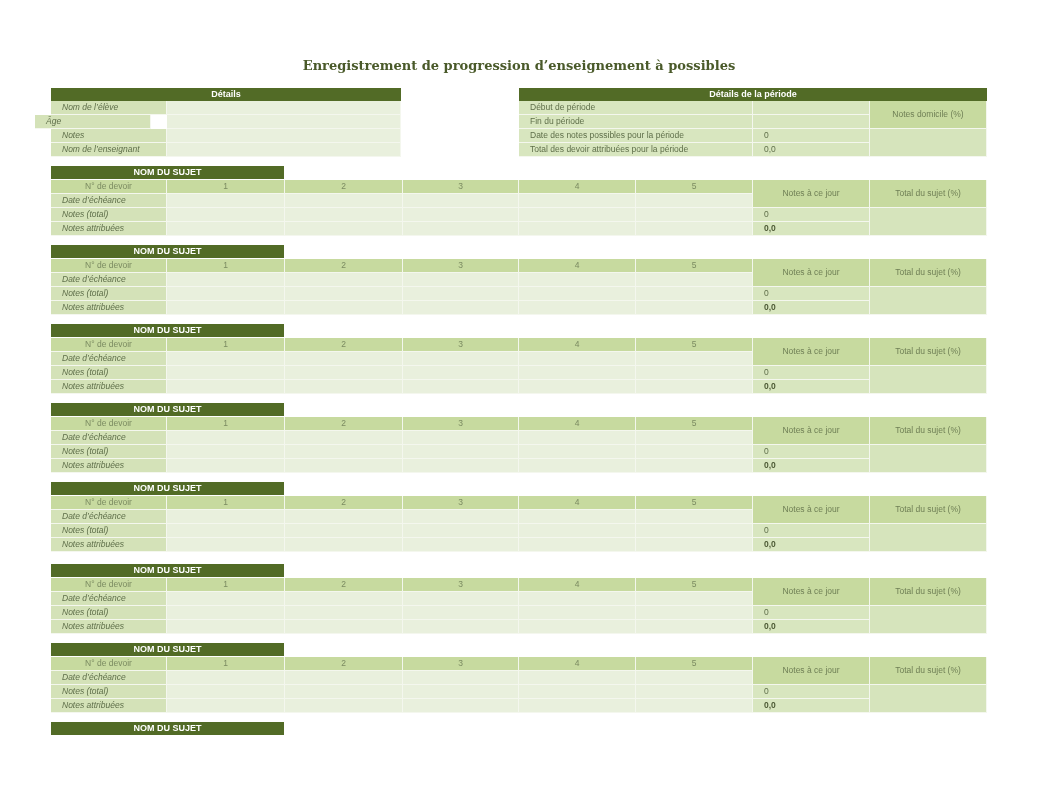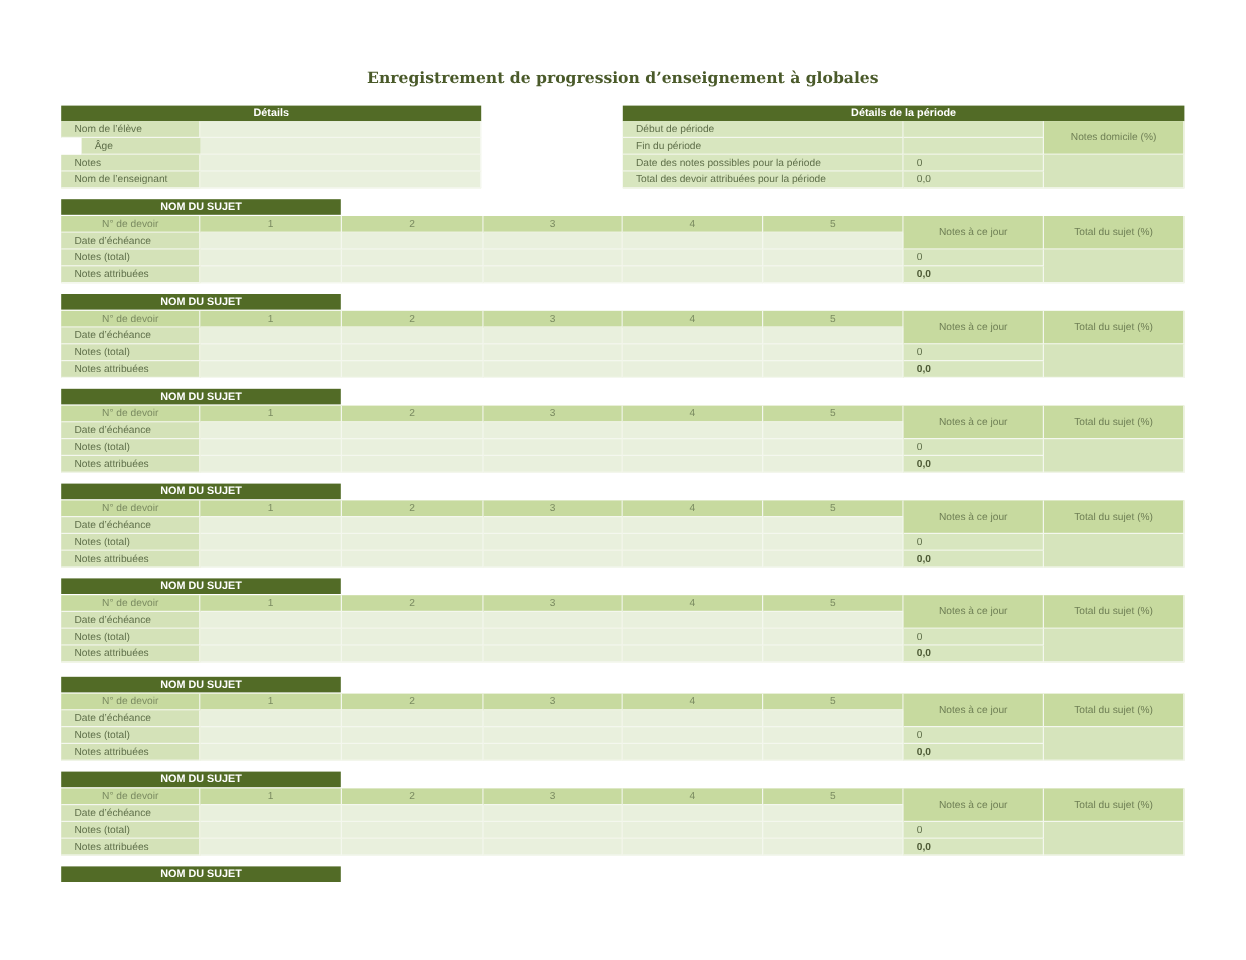--- a/index.html
+++ b/index.html
@@ -1,39 +1,39 @@
 <!DOCTYPE html>
 <html><head>
 <meta charset="utf-8">
 <style>
   html, body { margin:0; padding:0; background:#ffffff; }
   body { width:1038px; height:800px; position:relative; overflow:hidden; font-family:"Liberation Sans", sans-serif; }
   .title { position:absolute; left:0; width:1038px; top:58px; text-align:center; font-family:"DejaVu Serif", serif; font-weight:bold; font-size:13px; color:#4a5a2a; }
   .abs { position:absolute; box-sizing:border-box; }
   .hdr-dark { background:#526b26; color:#ffffff; font-weight:bold; font-size:9px; text-align:center; line-height:13px; }
   .cell { position:absolute; box-sizing:border-box; font-size:8.5px; line-height:13px; padding-left:11px; color:#5f6f4a; white-space:nowrap; overflow:hidden; border-right:1px solid #f4f7ee; border-bottom:1px solid #f4f7ee; }
-  .lbl { background:#d4e2b8; }
+  .lbl { background:#d4e2b8;font-style:italic; }
   .inp { background:#e9f0dd; }
   .mid { background:#d8e6bf; }
   .colhdr { background:#c7da9f; text-align:center; padding-left:0; color:#7b8b61; }
   .side { background:#c7da9f; text-align:center; padding-left:0; color:#6f7f55; display:flex; align-items:center; justify-content:center; }
   .side2 { background:#d6e4bc; }
   .val { background:#d8e6bf; }
   .bold { font-weight:bold; color:#4d5a35; }
 </style>
 </head>
 <body>
 
-<div class="title">Enregistrement de progression d’enseignement à globales</div>
+<div class="title">Enregistrement de progression d’enseignement à possibles</div>
 
 <div>
   <div class="abs hdr-dark" style="left:51px;top:88px;width:350px;height:13px;">Détails</div>
   <div class="cell lbl" style="left:51px;top:101px;width:116px;height:14px;">Nom de l’élève</div>
   <div class="cell inp" style="left:167px;top:101px;width:234px;height:14px;"></div>
-  <div class="cell lbl" style="left:68px;top:115px;width:116px;height:14px;">Âge</div>
+  <div class="cell lbl" style="left:35px;top:115px;width:116px;height:14px;">Âge</div>
   <div class="cell inp" style="left:167px;top:115px;width:234px;height:14px;"></div>
   <div class="cell lbl" style="left:51px;top:129px;width:116px;height:14px;">Notes</div>
   <div class="cell inp" style="left:167px;top:129px;width:234px;height:14px;"></div>
   <div class="cell lbl" style="left:51px;top:143px;width:116px;height:14px;">Nom de l’enseignant</div>
   <div class="cell inp" style="left:167px;top:143px;width:234px;height:14px;"></div>
 </div>
 
 <div>
   <div class="abs hdr-dark" style="left:519px;top:88px;width:468px;height:13px;">Détails de la période</div>
   <div class="cell mid" style="left:519px;top:101px;width:234px;height:14px;">Début de période</div>

